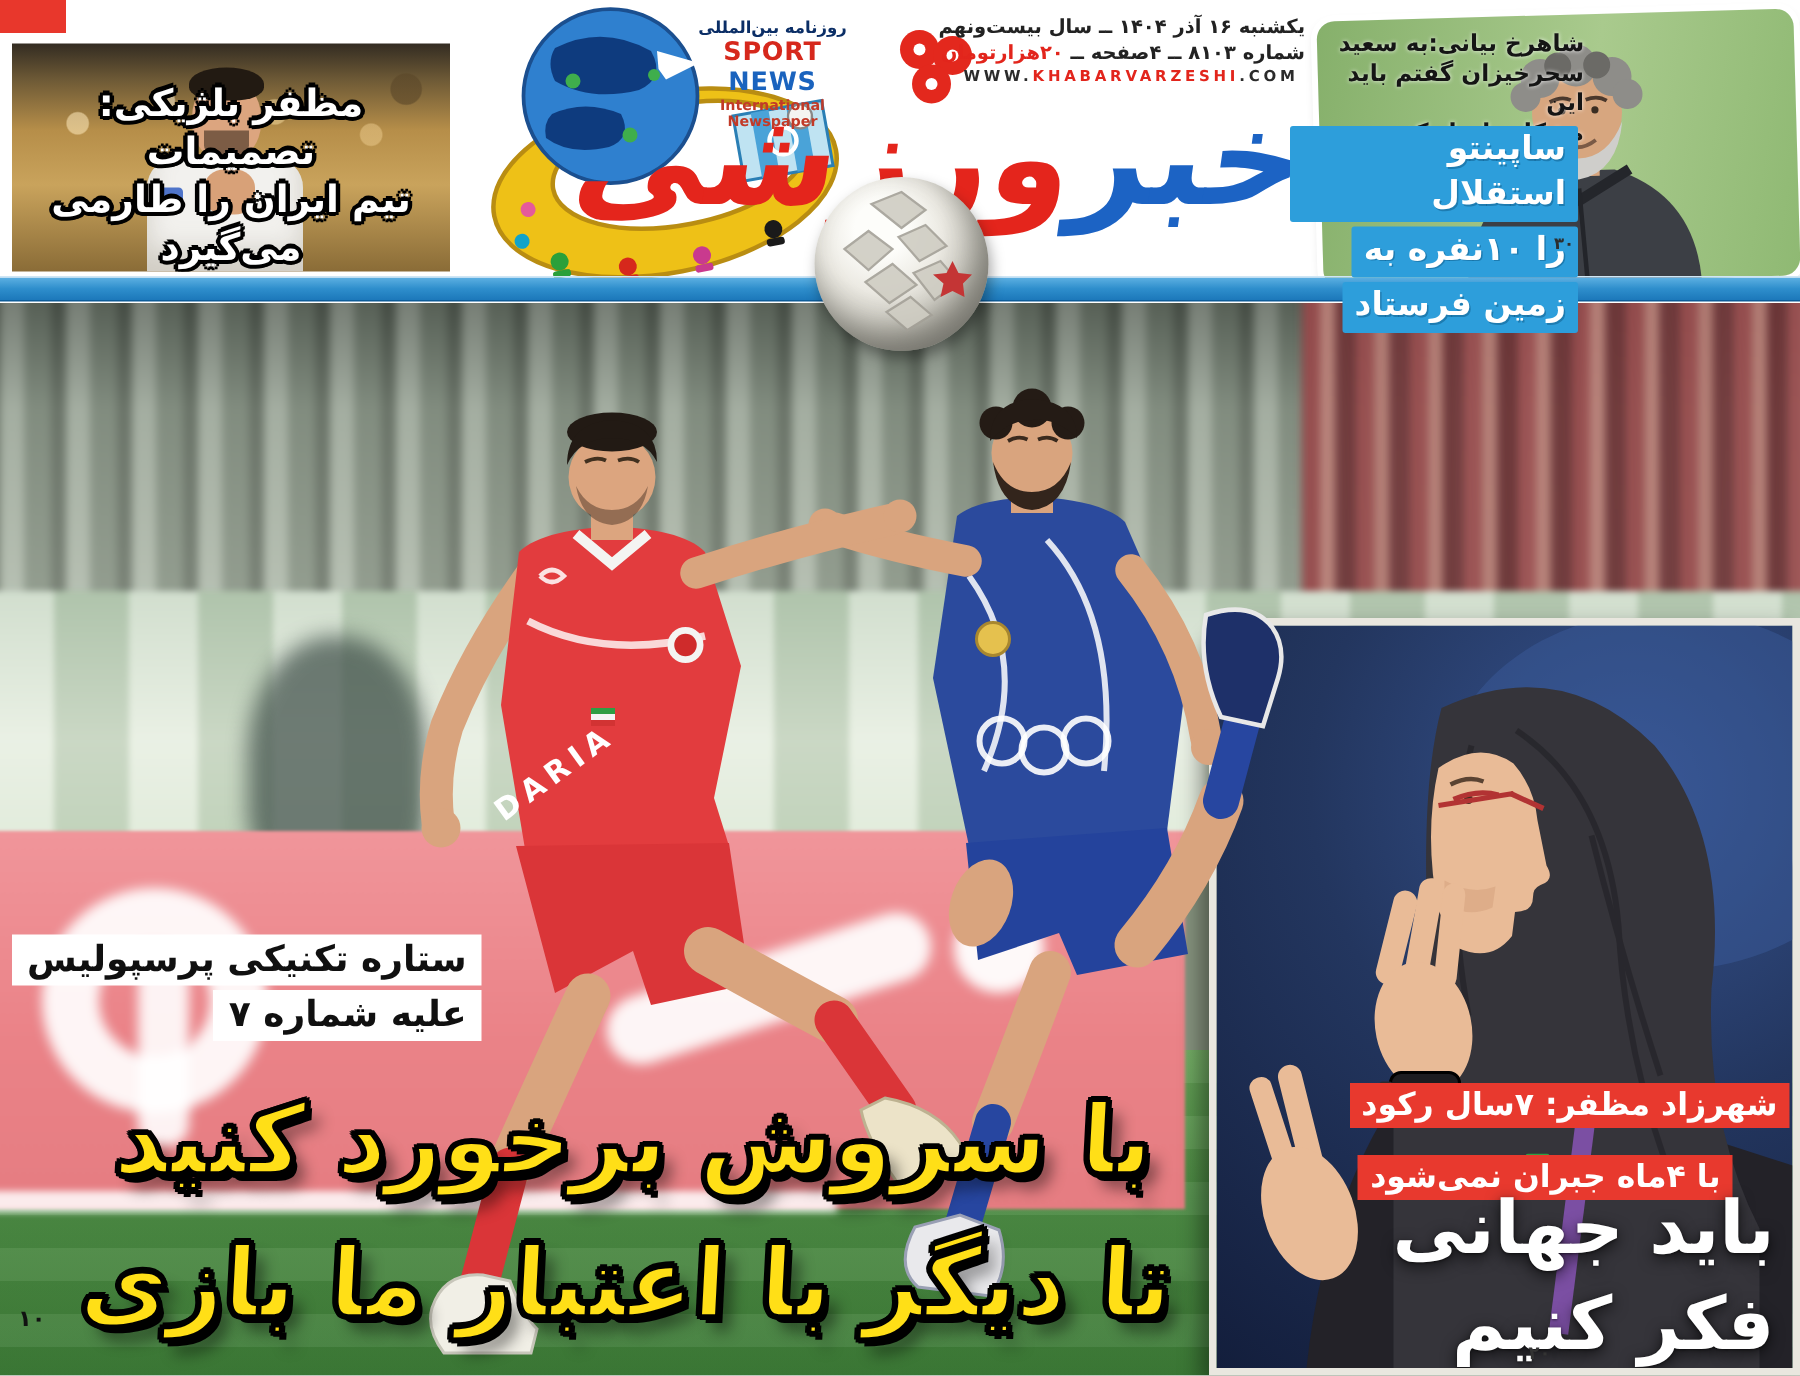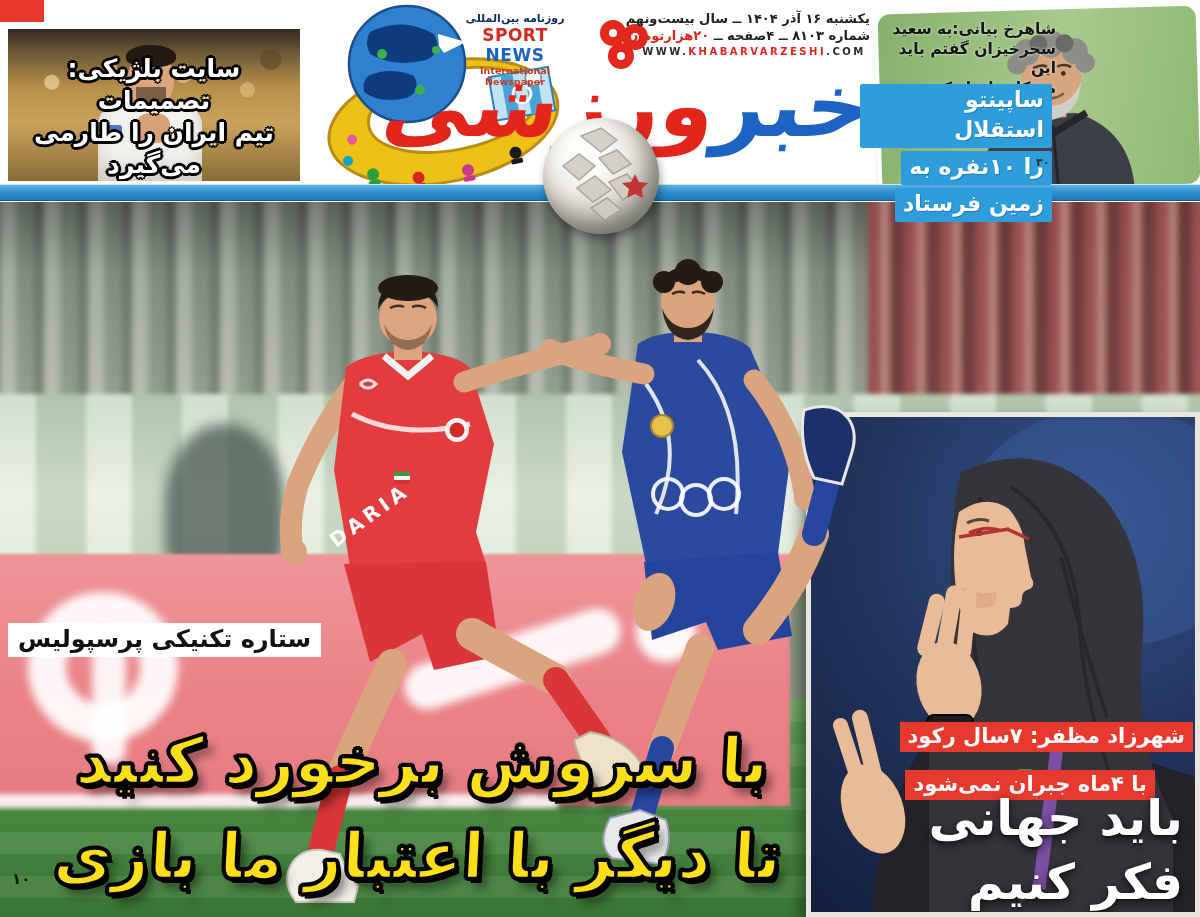--- a/index.html
+++ b/index.html
@@ -190,21 +190,21 @@
   <div class="abs corner-mark"></div>
 
   <figure class="abs photo-left">
     <div class="abs pl-torso"></div>
     <div class="abs pl-band"></div>
     <div class="abs pl-hands"></div>
     <div class="abs pl-head"></div>
     <div class="abs pl-hair"></div>
     <div class="abs pl-beard"></div>
     <figcaption class="abs pl-caption">
-      <div>سایت بلژیکی: تصمیمات</div>
+      <div>مظفر بلژیکی: تصمیمات</div>
       <div>تیم ایران را طارمی می‌گیرد</div>
     </figcaption>
   </figure>
 
   <svg class="abs logo-art" viewBox="0 0 352 192">
     <path d="M 15 120 A 116 60 0 1 0 247 120 A 116 60 0 1 0 15 120 Z M 57 110 A 86 40 0 1 1 229 110 A 86 40 0 1 1 57 110 Z" fill-rule="evenodd" fill="#eec117" stroke="#b98d12" stroke-width="3" transform="rotate(-11 131 118)"></path>
     <g transform="rotate(-11 131 118)">
       <circle cx="52" cy="158" r="6" fill="#2aa03a"></circle>
         <rect x="46" y="164" width="12" height="5" rx="2" fill="#2aa03a"></rect>
       <circle cx="96" cy="170" r="6" fill="#d6281c"></circle>
@@ -410,20 +410,21 @@
       <g>
         <ellipse cx="514" cy="370" rx="20" ry="30" fill="#d9a47e" transform="rotate(20 514 370)"></ellipse>
         <path d="M 618 398 Q 656 352 674 302" stroke="#d9a47e" stroke-width="30" stroke-linecap="round" fill="none"></path>
         <path d="M 674 302 L 690 242" stroke="#2746a0" stroke-width="24" stroke-linecap="round" fill="none"></path>
         <path d="M 664 178 q 30 -10 44 8 q 10 14 4 34 l -10 32 l -28 -6 q -16 -34 -10 -68 z" fill="#1e3069" stroke="#e8e8e8" stroke-width="3"></path>
       </g>
     </svg>
 
     <div class="main-kicker">
       <div><span>ستاره تکنیکی پرسپولیس</span></div>
+      <div><span>علیه شماره ۷</span></div>
     </div>
 
     <h1 class="main-headline">
       <span>با سروش برخورد کنید</span>
       <span>تا دیگر با اعتبار ما بازی نکند</span>
     </h1>
 
     <div class="page-num-bl">۱۰</div>
 
     <aside class="inset">

